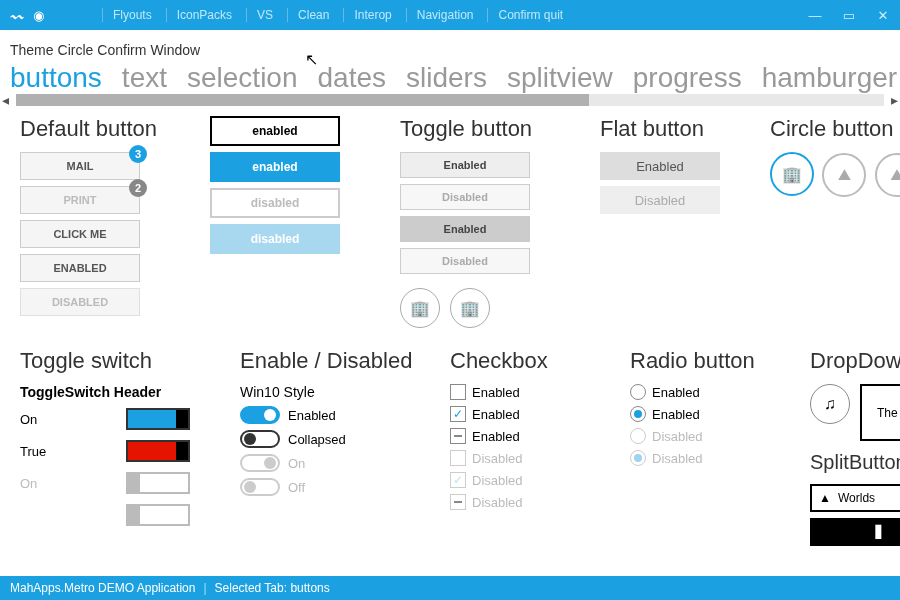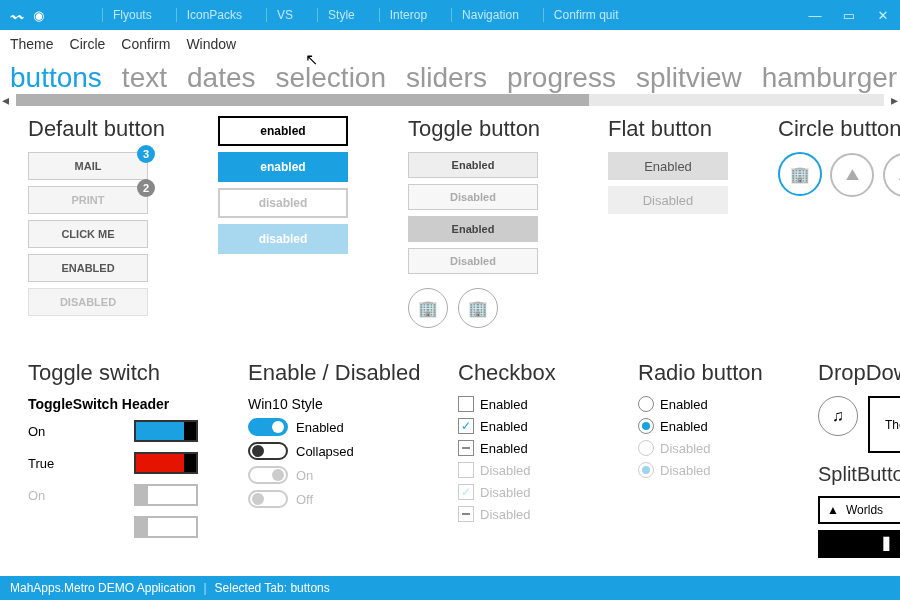--- a/index.html
+++ b/index.html
@@ -3,41 +3,41 @@
 <meta charset="utf-8">
 <style>
 * { box-sizing: border-box; margin: 0; padding: 0; font-family: "Segoe UI", Arial, sans-serif; }
 body { width: 900px; height: 600px; overflow: hidden; background: #fff; display: flex; flex-direction: column; }
 
 
 .titlebar { background: #1ba1e2; height: 30px; display: flex; align-items: center; color: #fff; font-size: 13px; }
 .titlebar .icon-mustache { width: 22px; text-align: center; margin-left: 6px; }
 .titlebar .icon-github { width: 22px; text-align: center; }
 .titlebar .apptitle { margin-left: 8px; font-weight: 400; letter-spacing: 0.5px; }
-.titlebar .wincmds { display: flex; margin-left: 8px; gap: 14px; padding-left: 44px; }
+.titlebar .wincmds { display: flex; margin-left: 8px; gap: 4px; padding-left: 44px; }
 .titlebar .wincmd { padding: 0 10px; color: #bfe8fa; font-size: 12px; border-left: 1px solid rgba(255,255,255,0.3); cursor: pointer; }
 .titlebar .spacer { flex: 1; }
 .titlebar .winbtn { width: 34px; text-align: center; color: #cdeffb; cursor: pointer; }
 
 
-.menubar { height: 28px; display: flex; align-items: center; padding: 0 10px; gap: 16px; font-size: 14px; color: #333; }
+.menubar { height: 28px; display: flex; align-items: flex-end; padding: 0 10px; gap: 4px; font-size: 14px; color: #333; }
 .menubar span { cursor: pointer; }
 
 
 .tabstrip-wrap { position: relative; }
 .tabstrip { display: flex; align-items: flex-end; padding: 4px 10px 0 10px; gap: 20px; font-size: 28px; color: #999; overflow: hidden; white-space: nowrap; }
 .tabstrip .tab { cursor: pointer; font-weight: 300; }
 .tabstrip .tab.active { color: #1ba1e2; }
 .scrollbar { height: 12px; background: #e8e8e8; margin: 0 16px; position: relative; }
 .scrollbar .thumb { position:absolute; left:0; top:0; height:100%; width:66%; background:#b0b0b0; }
 .scrollbar .arrow-l, .scrollbar .arrow-r { position:absolute; top:-2px; font-size:14px; color:#555; cursor:pointer; }
 .scrollbar .arrow-l { left:-14px; } .scrollbar .arrow-r { right:-14px; }
 
 
-.content { flex:1; padding: 10px 20px 0 28px; display:flex; flex-direction:column; gap:26px; overflow:hidden; }
+.content { flex:1; padding: 10px 20px 0 20px; display:flex; flex-direction:column; gap:14px; overflow:hidden; }
 .row { display:flex; gap:40px; }
 .col { flex:0 0 auto; }
 .section-title { font-size: 22px; font-weight: 300; color:#333; margin-bottom:10px; white-space:nowrap; }
 
 
 .btn-default { border:1px solid #ccc; background:#f5f5f5; width:120px; height:28px; font-size:11px; font-weight:600; color:#555; margin-bottom:6px; cursor:pointer; position:relative; }
 .btn-default.disabled { color:#bbb; border-color:#e0e0e0; }
 .badge { position:absolute; right:-8px; top:-8px; width:18px; height:18px; border-radius:50%; color:#fff; font-size:11px; display:flex; align-items:center; justify-content:center; }
 .badge.blue { background:#1ba1e2; } .badge.gray{ background:#888; }
 
@@ -109,21 +109,21 @@
 </head>
 <body>
 
 <div class="titlebar">
   <span class="icon-mustache">〰</span>
   <span class="icon-github">◉</span>
   <div class="wincmds">
     <span class="wincmd">Flyouts</span>
     <span class="wincmd">IconPacks</span>
     <span class="wincmd">VS</span>
-    <span class="wincmd">Style</span>
+    <span class="wincmd">Clean</span>
     <span class="wincmd">Interop</span>
     <span class="wincmd">Navigation</span>
     <span class="wincmd">Confirm quit</span>
   </div>
   <span class="spacer"></span>
   <span class="winbtn">—</span>
   <span class="winbtn">▭</span>
   <span class="winbtn">✕</span>
 </div>
 
@@ -132,25 +132,25 @@
   <span>Circle</span>
   <span>Confirm</span>
   <span>Window</span>
 </div>
 <span class="cursor-img">↖</span>
 
 <div class="tabstrip-wrap">
   <div class="tabstrip">
     <span class="tab active">buttons</span>
     <span class="tab">text</span>
+    <span class="tab">selection</span>
     <span class="tab">dates</span>
-    <span class="tab">selection</span>
     <span class="tab">sliders</span>
+    <span class="tab">splitview</span>
     <span class="tab">progress</span>
-    <span class="tab">splitview</span>
     <span class="tab">hamburger</span>
 
   </div>
   <div class="scrollbar">
     <span class="arrow-l">◂</span>
     <div class="thumb"></div>
     <span class="arrow-r">▸</span>
   </div>
 </div>
 

